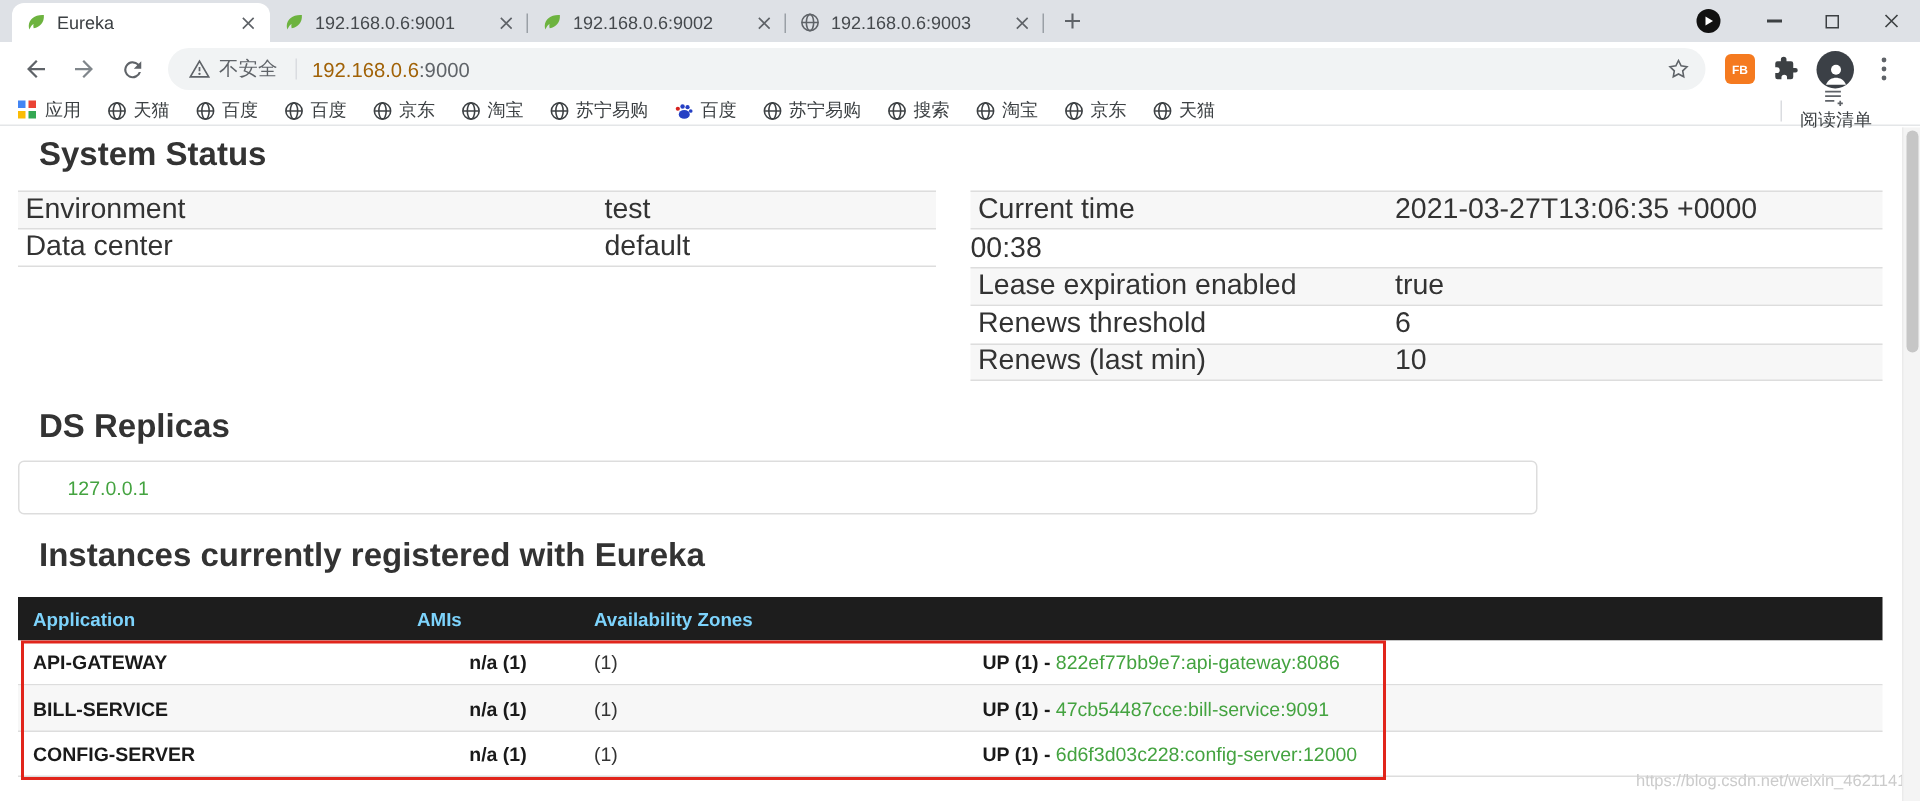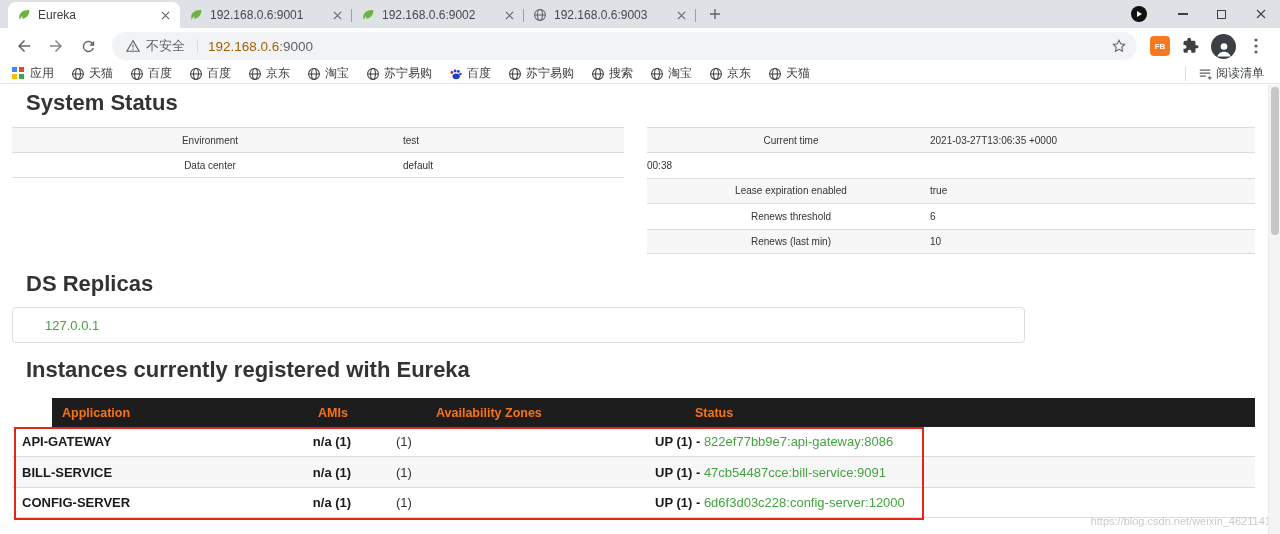--- a/index.html
+++ b/index.html
@@ -54,36 +54,36 @@
   .apps-grid i:nth-child(1){background:#4285f4;} .apps-grid i:nth-child(2){background:#ea4335;}
   .apps-grid i:nth-child(3){background:#fbbc05;} .apps-grid i:nth-child(4){background:#34a853;}
   .bm-spacer { flex:1; }
   .bm-div { width:1px; height:14px; background:#dadce0; margin-right:12px; }
 
   
   .content { position:absolute; top:85px; left:0; right:0; bottom:0; background:#fff; }
   h1.pg { position:absolute; left:26px; font-size:22px; font-weight:bold; color:#333; letter-spacing:0; }
   .h-status { top:5px; } .h-replicas { top:186px; } .h-instances { top:272px; }
 
-  .info-table { position:absolute; top:42px; font-size:10px; color:#333;text-align:center; }
+  .info-table { position:absolute; top:42px; font-size:19px; color:#333; }
   .info-left  { left:12px;  width:612px; }
   .info-right { left:647px; width:608px; }
   .info-row { display:flex; align-items:center; height:25.4px; border-top:1px solid #ddd; background:#fff; }
   .info-row:last-child { border-bottom:1px solid #ddd; }
   .info-row:nth-child(odd) { background:#f7f7f7; }
   .info-left  .info-label { width:391px; padding-left:5px; }
   .info-right .info-label { width:283px; padding-left:5px; }
 
   .replicas-box { position:absolute; left:12px; top:222px; width:1013px; height:36px;
                   border:1px solid #ddd; border-radius:4px; display:flex; align-items:center; padding-left:32px; }
   a.green { color:#44a340; text-decoration:none; font-size:13px; }
 
   .inst-table { position:absolute; left:12px; top:313px; width:1243px; font-size:13px; color:#333; }
-  .inst-header { display:grid; grid-template-columns:256px 118px 259px 1fr; background:#1d1d1d; color:#f97316;
-                 font-weight:bold; font-size:12.5px; height:29px; align-items:center;margin-left:40px; }
+  .inst-header { display:grid; grid-template-columns:256px 118px 259px 1fr; background:#1d1d1d; color:#7dd3fc;
+                 font-weight:bold; font-size:12.5px; height:29px; align-items:center; }
   .inst-header > div { padding-left:10px; }
   .inst-row { display:grid; grid-template-columns:256px 118px 259px 1fr; height:30.4px;
               align-items:center; border-bottom:1px solid #ddd; background:#fff; }
   .inst-body .inst-row:nth-child(even) { background:#f7f7f7; }
   .inst-row > div { padding-left:10px; }
   .cell-app { font-weight:bold; color:#1a1a1a; }
   .cell-amis { font-weight:bold; color:#1a1a1a;text-align:center; }
   .cell-status b { color:#1a1a1a; white-space:pre-wrap; }
 
   .annotation { position:absolute; left:14px; top:342px; width:910px; height:93px;
@@ -363,21 +363,21 @@
           <svg viewBox="0 0 16 16" width="14" height="14" fill="none" stroke="#3c4043" stroke-width="1.2">
             <circle cx="8" cy="8" r="6.2"></circle>
             <ellipse cx="8" cy="8" rx="2.8" ry="6.2"></ellipse>
             <path d="M1.8 8h12.4"></path>
           </svg>
         </span>
       <span>天猫</span>
     </span>
     <span class="bm-spacer"></span>
     <span class="bm-div"></span>
-    <span class="bm" style="margin-right:4px;">
+    <span class="bm" style="margin-right:20px;flex-direction:column;">
       <span class="bm-icon">
           <svg viewBox="0 0 16 16" width="14" height="14" fill="none" stroke="#5f6368" stroke-width="1.3">
             <path d="M2 3.5h12M2 7h12M2 10.5h7"></path>
             <path d="M11.5 12.5h4M13.5 10.5v4"></path>
           </svg>
         </span>
       <span>阅读清单</span>
     </span>
   </div>
 
@@ -424,21 +424,20 @@
       <a class="green" href="#">127.0.0.1</a>
     </div>
 
     <h1 class="pg h-instances">Instances currently registered with Eureka</h1>
 
     <div class="inst-table">
       <div class="inst-header">
         <div>Application</div>
         <div>AMIs</div>
         <div>Availability Zones</div>
-        <div>Status</div>
       </div>
       <div class="inst-body">
         <div class="inst-row">
           <div class="cell-app">API-GATEWAY</div>
           <div class="cell-amis">n/a (1)</div>
           <div class="cell-zones">(1)</div>
           <div class="cell-status"><b>UP (1) - </b><a class="green" href="#">822ef77bb9e7:api-gateway:8086</a></div>
         </div>
         <div class="inst-row">
           <div class="cell-app">BILL-SERVICE</div>

